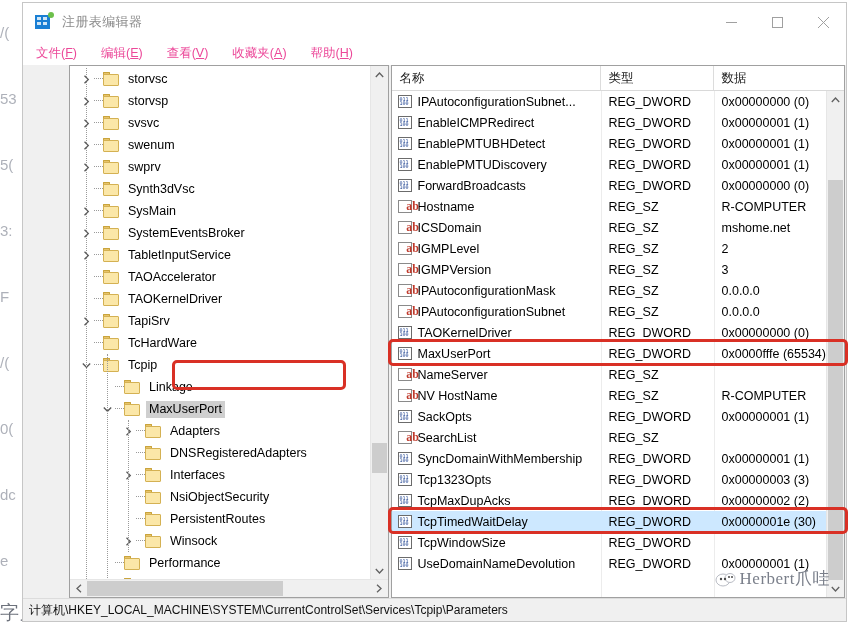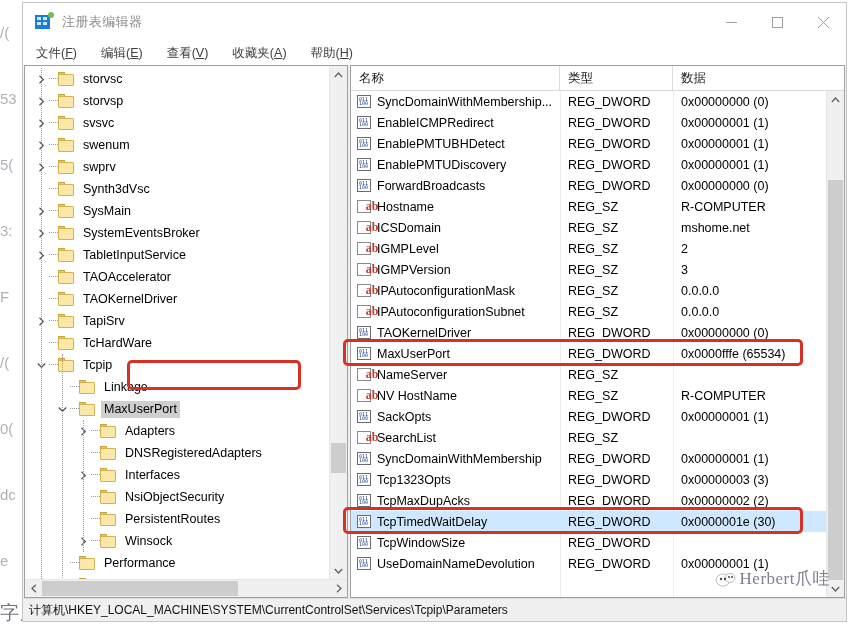--- a/index.html
+++ b/index.html
@@ -31,25 +31,25 @@
   .title-icon .g3{position:absolute;left:2px;top:9px;width:4px;height:3px;background:#cfe6f7;}
   .title-icon .g4{position:absolute;left:8px;top:9px;width:4px;height:3px;background:#cfe6f7;}
   .title-icon .dot{position:absolute;right:-1px;top:-1px;width:6px;height:6px;background:#6dc04b;border-radius:50%;}
   .title-text{font-size:13px;color:#8c8c8c;letter-spacing:.4px;}
   .win-buttons{margin-left:auto;display:flex;height:38px;}
   .win-btn{width:46px;height:38px;display:flex;align-items:center;justify-content:center;color:#a0a0a0;}
   .win-btn svg{display:block;}
 
   
   .menubar{height:24px;background:#ffffff;display:flex;align-items:center;padding-left:10px;flex:0 0 auto;}
-  .menu-item{font-size:12.5px;color:#404040;padding:2px 11px 2px 3px;margin-right:10px;white-space:nowrap;}
+  .menu-item{font-size:12.5px;color:#ec4899;padding:2px 11px 2px 3px;margin-right:10px;white-space:nowrap;}
   .menu-item u{text-decoration:underline;}
 
   
-  .panes{flex:1 1 auto;display:flex;background:#f0f0f0;padding:0 1px;min-height:0;position:relative;}
+  .panes{flex:1 1 auto;display:flex;background:#f0f0f0;padding:0 1px;min-height:0;position:relative;margin-left:45px;}
   .pane{background:#ffffff;border:1px solid #a0a0a0;box-sizing:border-box;display:flex;flex-direction:column;min-height:0;}
   #tree-pane{width:324px;margin-right:2px;position:relative;}
   #list-pane{flex:1 1 auto;position:relative;}
 
   
   .tree-scroll-area{flex:1 1 auto;display:flex;min-height:0;overflow:hidden;}
   .tree{flex:1 1 auto;padding-top:2px;overflow:hidden;position:relative;font-size:12.5px;color:#000;}
   .tnode{height:22px;display:flex;align-items:center;white-space:nowrap;position:relative;}
   .tnode .indent{flex:0 0 auto;height:22px;}
   .chev{width:16px;height:22px;flex:0 0 auto;display:flex;align-items:center;justify-content:center;color:#595959;}
@@ -538,21 +538,21 @@
       <div style="flex:1 1 auto;display:flex;min-height:0;">
         <div class="lv-rows" id="lv-rows">
           <div class="vgrid" style="left:209px;"></div>
           <div class="vgrid" style="left:322px;"></div>
         <div class="lvrow">
               <div class="cell c-name">
                 <div class="vicon dword">
                   <div class="sheet"></div>
                   <div class="bits">011<br>100</div>
                 </div>
-                <span>SyncDomainWithMembership...</span>
+                <span>IPAutoconfigurationSubnet...</span>
               </div>
               <div class="cell c-type">REG_DWORD</div>
               <div class="cell c-data">0x00000000 (0)</div>
             </div>
             <div class="lvrow">
               <div class="cell c-name">
                 <div class="vicon dword">
                   <div class="sheet"></div>
                   <div class="bits">011<br>100</div>
                 </div>

